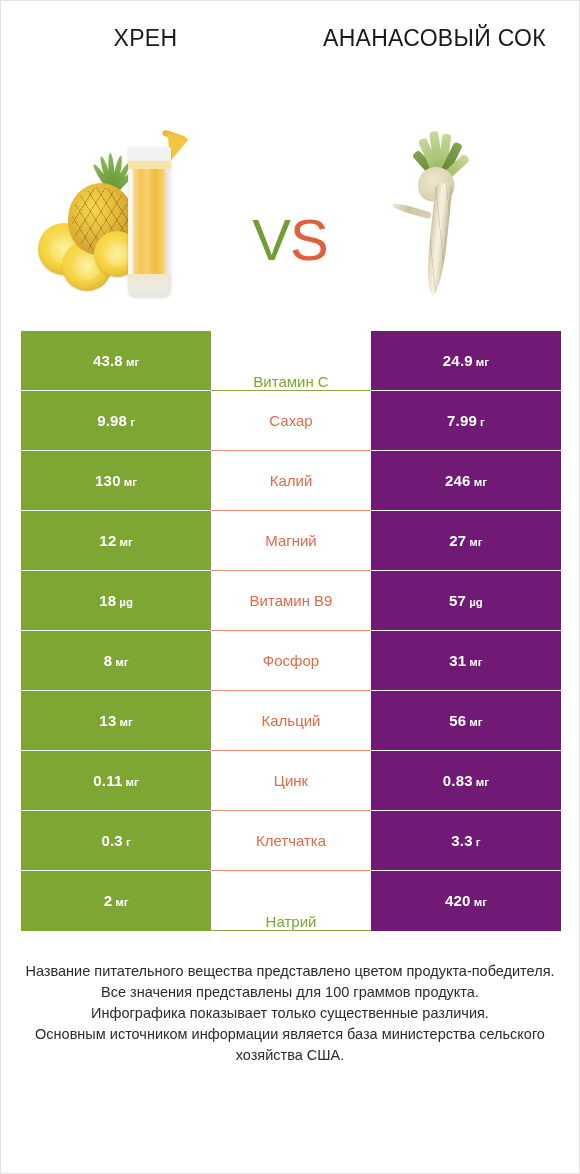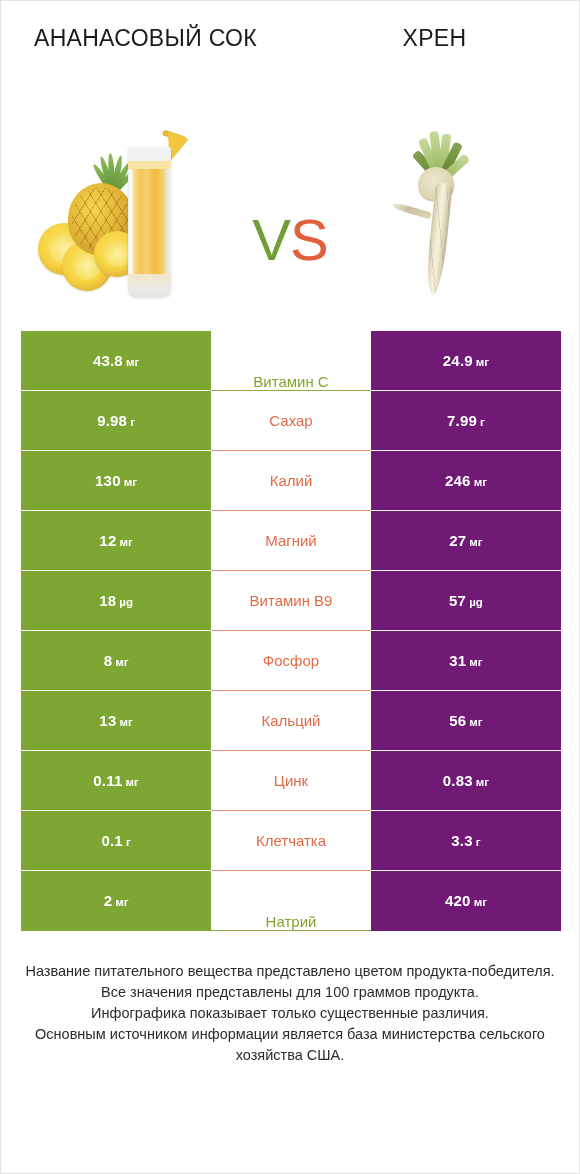--- a/index.html
+++ b/index.html
@@ -243,24 +243,24 @@
     font-size: 14.5px;
     line-height: 21px;
   }
   .footer div { white-space: normal; }
 </style>
 </head>
 <body>
 
 <div class="header">
   <div class="header-col">
+    <div class="title title-right">Хрен</div>
+  </div>
+  <div class="header-col">
     <div class="title title-left">Ананасовый сок</div>
-  </div>
-  <div class="header-col">
-    <div class="title title-right">Хрен</div>
   </div>
 </div>
 
 <div class="hero">
 
   <div class="hero-left">
     <div class="pj">
       <div class="pj-slice pj-s1"></div>
       <div class="pj-slice pj-s2"></div>
       <div class="pj-leaves">
@@ -388,21 +388,21 @@
       </div>
       <div class="cell cell-mid mid-orange">
         <span>Цинк</span>
       </div>
       <div class="cell cell-right">
         <span class="val"><span class="num">0.83</span><span class="unit">мг</span></span>
       </div>
     </div>
     <div class="row">
       <div class="cell cell-left">
-        <span class="val"><span class="num">0.1</span><span class="unit">г</span></span>
+        <span class="val"><span class="num">0.3</span><span class="unit">г</span></span>
       </div>
       <div class="cell cell-mid mid-orange">
         <span>Клетчатка</span>
       </div>
       <div class="cell cell-right">
         <span class="val"><span class="num">3.3</span><span class="unit">г</span></span>
       </div>
     </div>
     <div class="row">
       <div class="cell cell-left">

